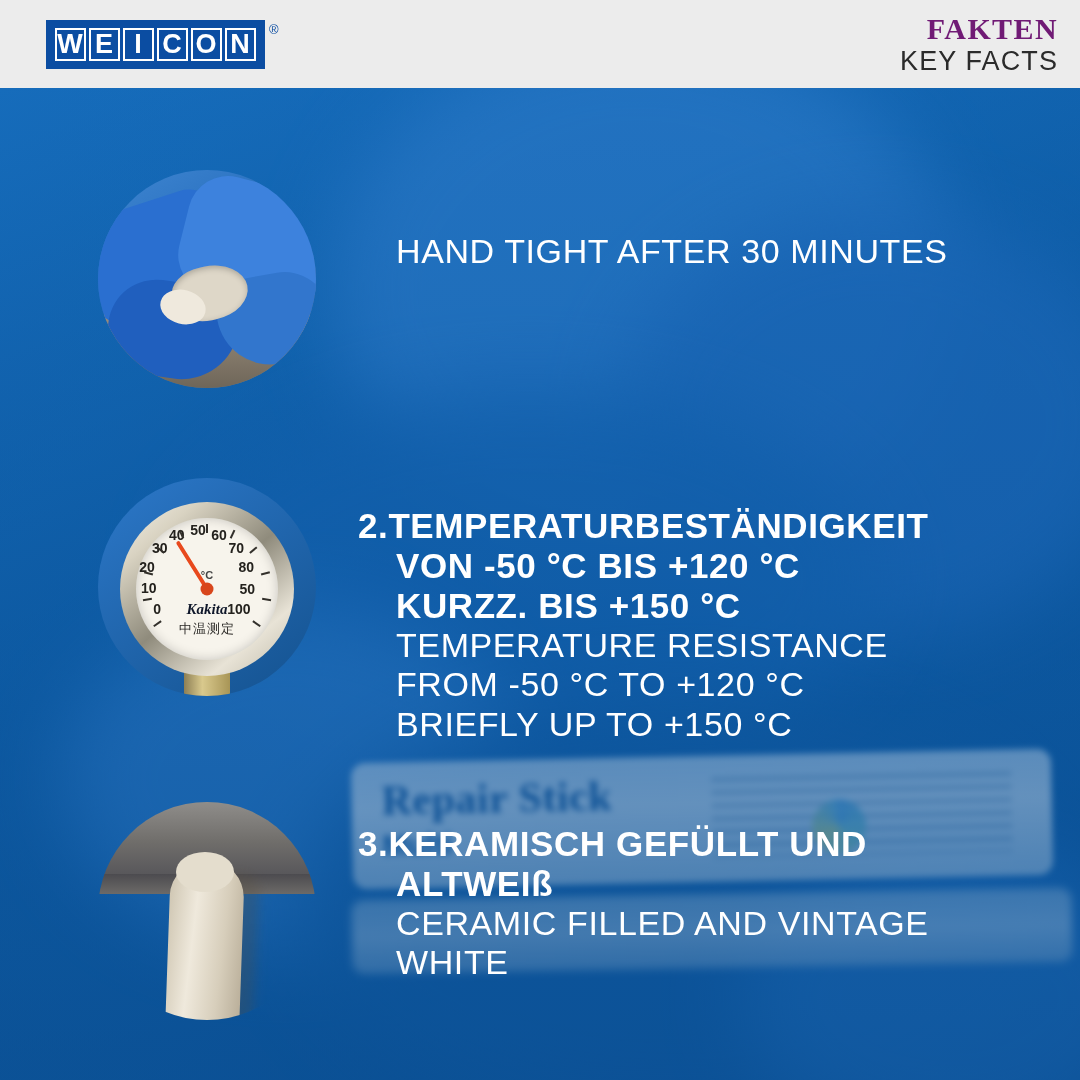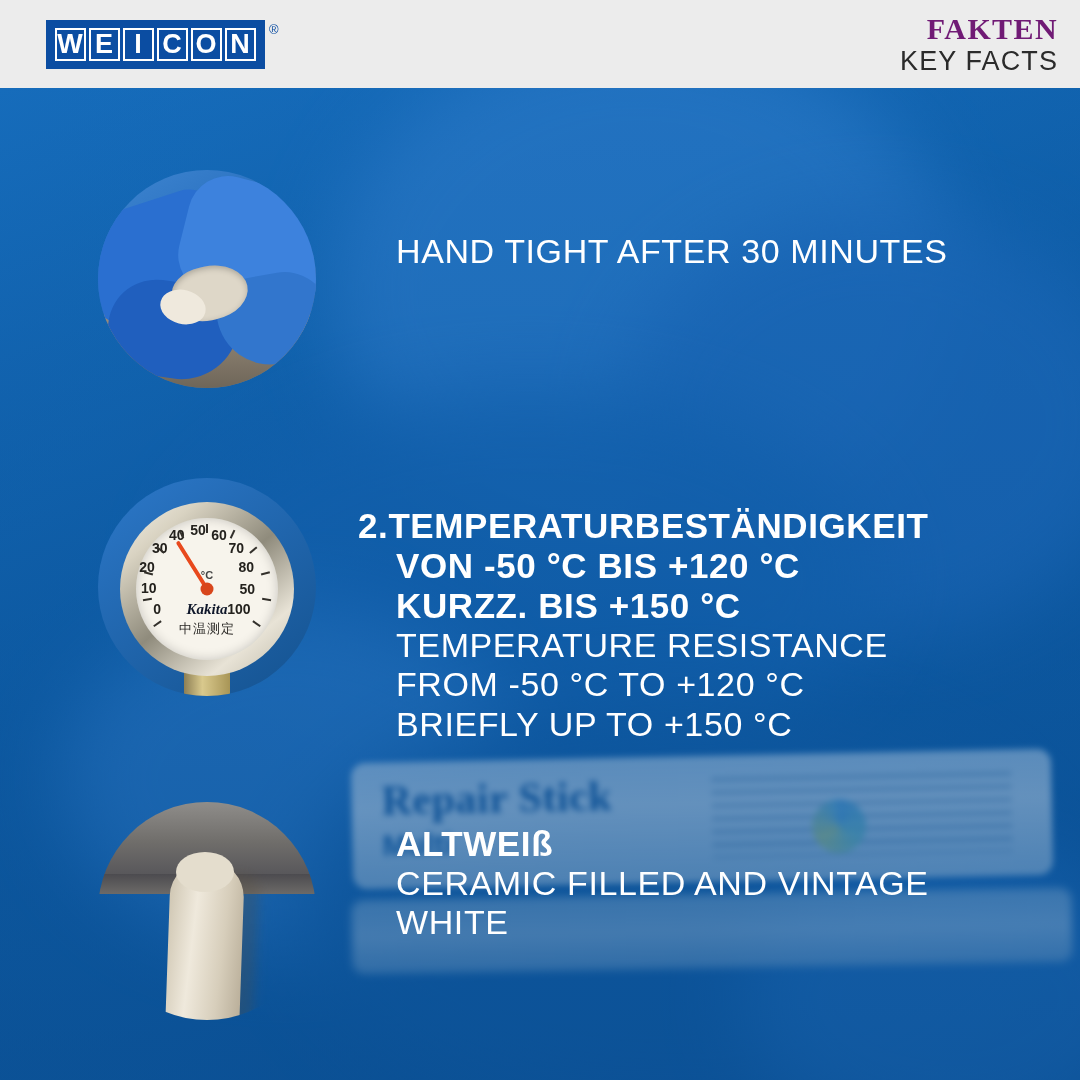--- a/index.html
+++ b/index.html
@@ -411,20 +411,23 @@
     <div class="item" id="item3">
       <div class="thumb">
         <div class="t3-bg"></div>
         <div class="t3-metal"></div>
         <div class="t3-metal2"></div>
         <div class="t3-stick-shadow"></div>
         <div class="t3-stick"></div>
         <div class="t3-tip"></div>
       </div>
       <div class="texts">
+        <div class="line-de">
+          <span class="num">3.</span><span>KERAMISCH GEFÜLLT UND</span>
+        </div>
         <div class="line-de" style="margin-left:38px">ALTWEIß</div>
         <div class="line-en" style="margin-left:38px">CERAMIC FILLED AND VINTAGE</div>
         <div class="line-en" style="margin-left:38px">WHITE</div>
       </div>
     </div>
 
   </div>
 </div>
 
 </body></html>

